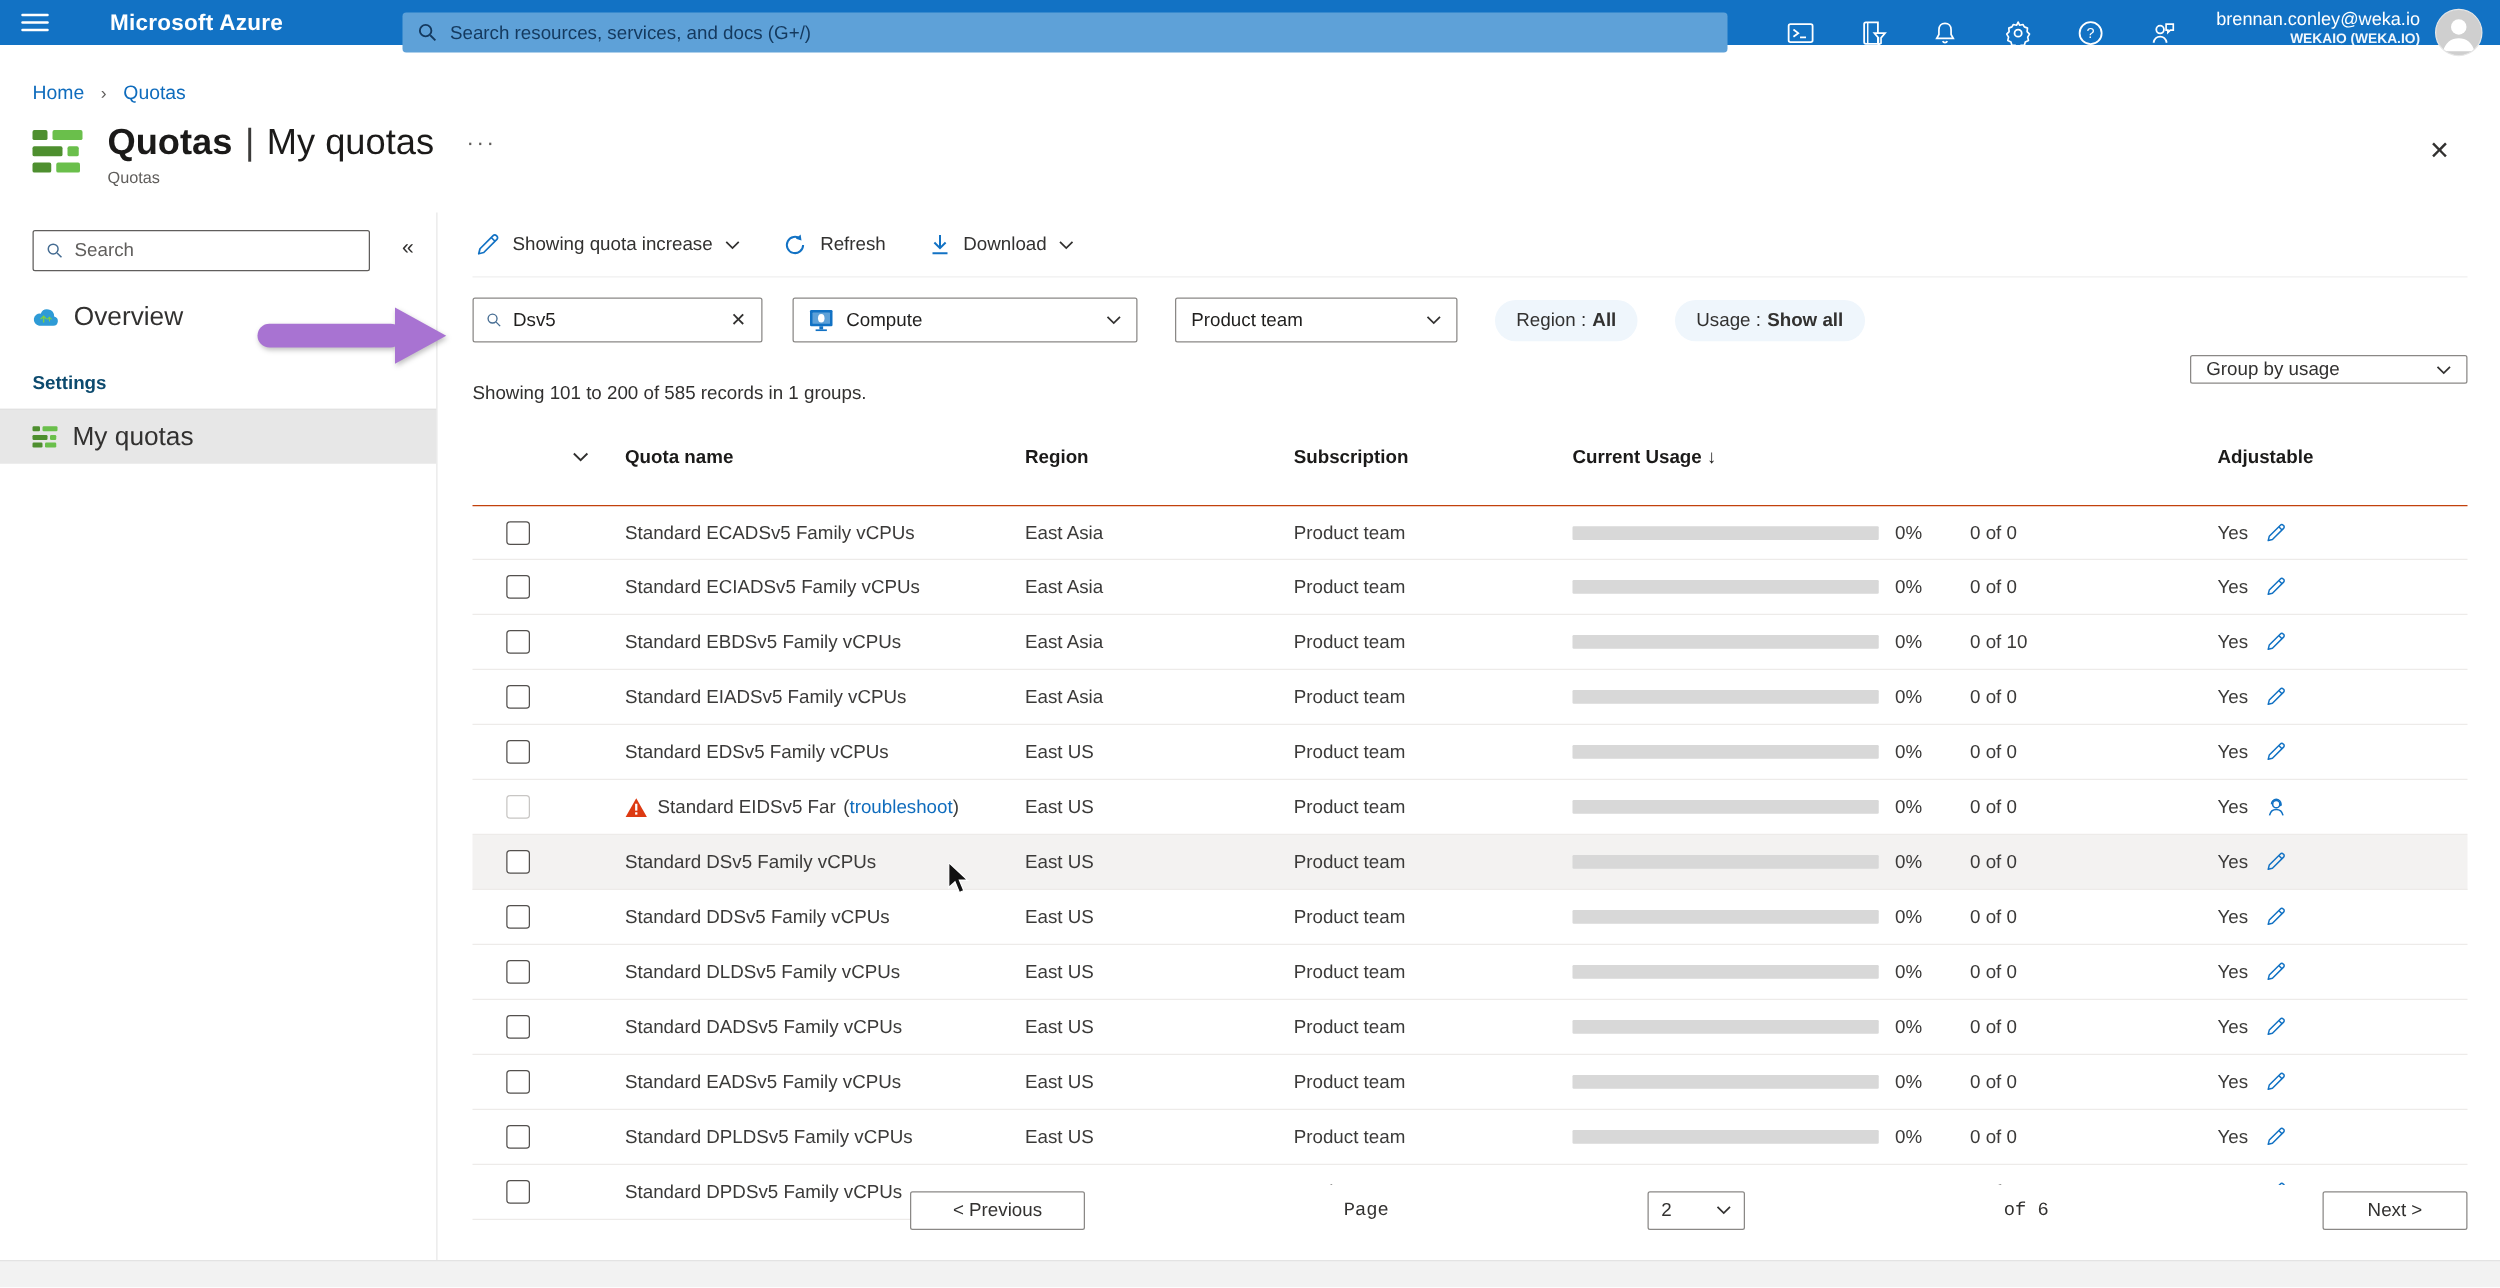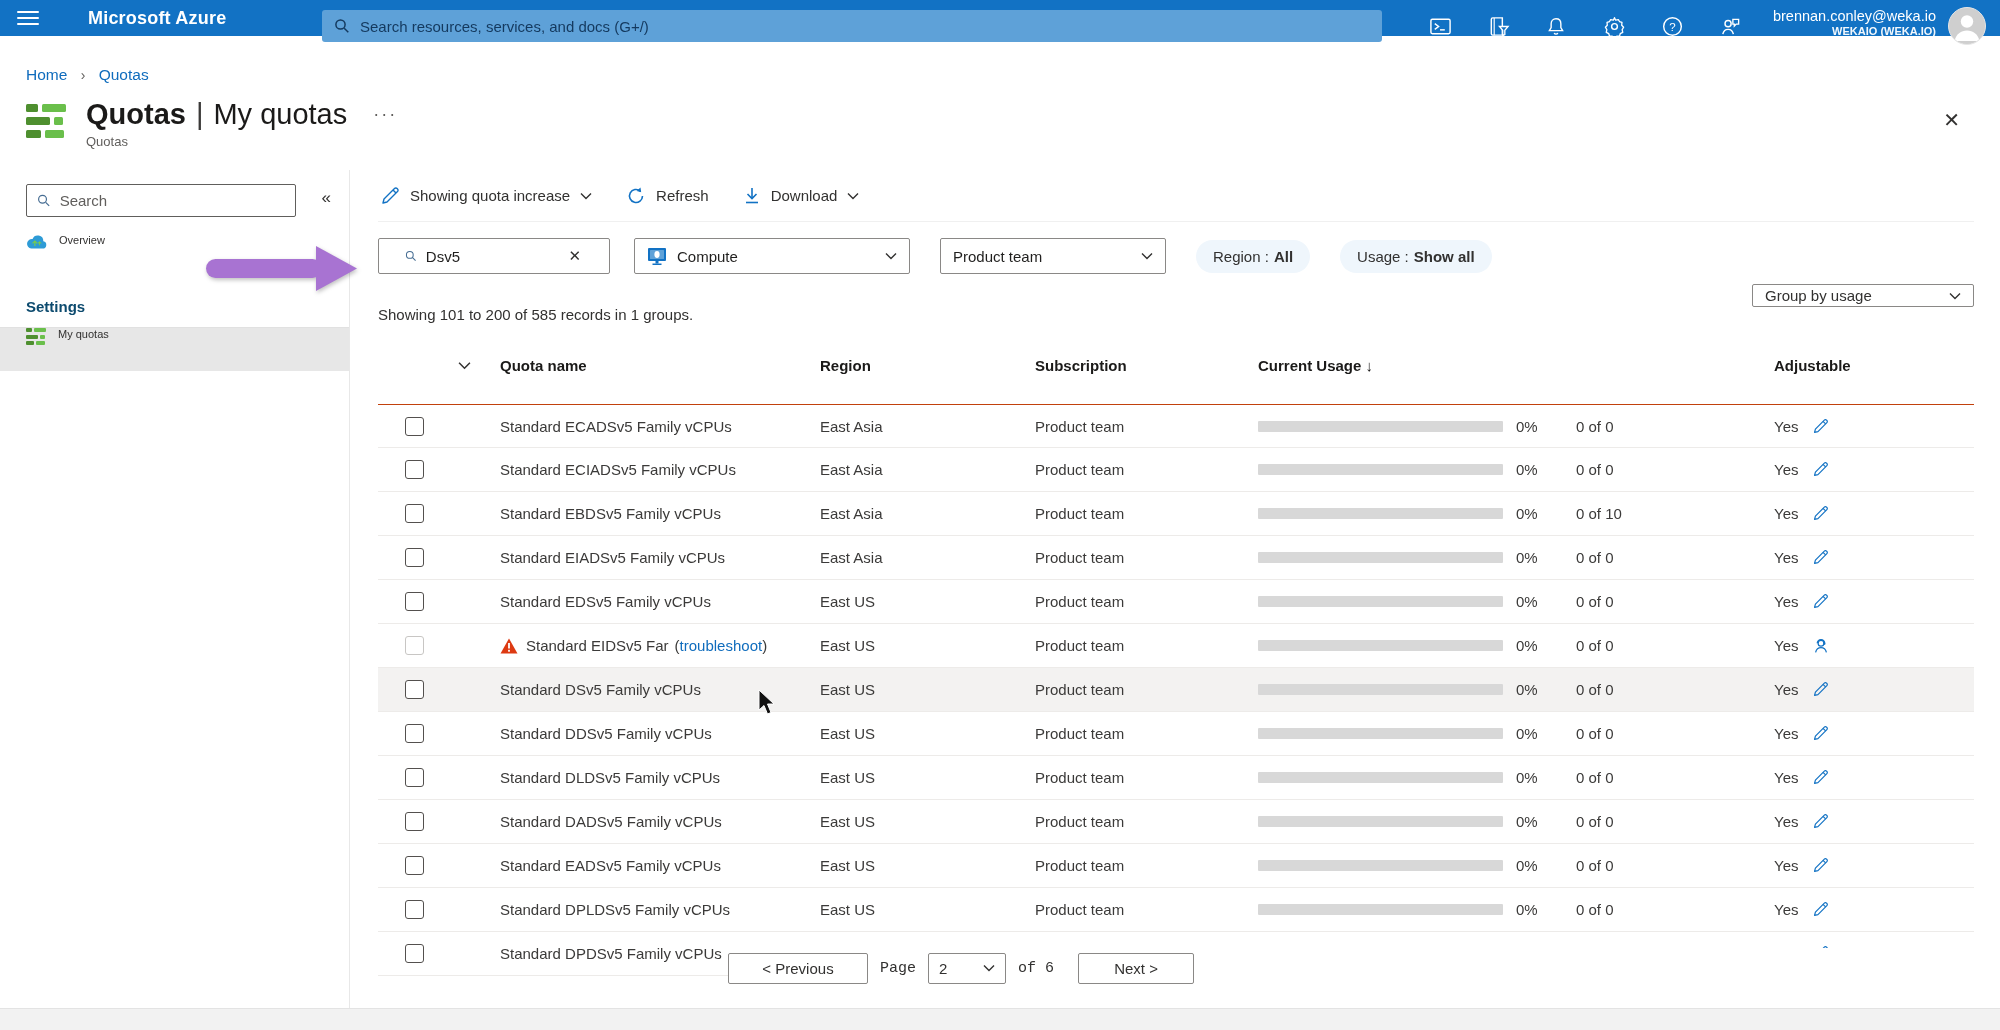--- a/index.html
+++ b/index.html
@@ -46,39 +46,39 @@
   .close-x { position:absolute; top:108px; right:40px; font-size:20px; color:#323130; cursor:pointer; }
 
   
   .bodywrap { position:absolute; top:170px; left:0; right:0; bottom:22px; display:flex; }
   .sidebar { width:350px; flex:0 0 350px; border-right:1px solid #e8e8e8; position:relative; background:#fff; }
   .sb-search { position:absolute; top:14px; left:26px; width:270px; height:33px; border:1px solid #605e5c;
     border-radius:2px; display:flex; align-items:center; padding:0 10px; gap:9px; background:#fff; }
   .sb-search input { border:none; outline:none; width:100%; font-size:15px; font-family:inherit; color:#323130; }
   .sb-search input::placeholder { color:#605e5c; opacity:1; }
   .sb-collapse { position:absolute; top:18px; right:18px; font-size:17px; color:#323130; cursor:pointer; }
-  .sb-item { display:flex; gap:12px; height:40px; padding-left:26px; font-size:11px; cursor:pointer; }
+  .sb-item { display:flex; align-items:center; gap:12px; height:40px; padding-left:26px; font-size:21px; cursor:pointer; }
   .sb-item.overview { margin-top:64px; }
   .sb-section { font-size:15px; font-weight:700; color:#0c4a6e; padding:24px 0 12px 26px; }
   .sb-item.selected { background:#e7e7e7; height:44px; border-top:1px solid #e1e1e1; }
   .sb-mini-qicon { width:20px; display:flex; flex-direction:column; gap:2.5px; }
   .sb-mini-qicon .r { display:flex; gap:2px; }
   .sb-mini-qicon .b { height:4px; border-radius:1px; }
 
   .main { position:relative; flex:1 1 auto; padding-left:28px; padding-right:26px; }
 
   
   .toolbar { display:flex; align-items:center; gap:14px; height:52px; border-bottom:1px solid #f0f0f0; }
   .tbtn { display:flex; align-items:center; gap:10px; font-size:15px; color:#323130; cursor:pointer; padding:4px 2px; }
   .tbtn + .tbtn { margin-left:16px; }
 
   
   .filters { display:flex; align-items:center; margin-top:16px; height:36px; }
   .fsearch { width:232px; height:36px; border:1px solid #8a8886; border-radius:2px; display:flex;
-    align-items:center; padding:0 26px; gap:9px; background:#fff; }
+    align-items:center; padding:0 10px; gap:9px; background:#fff; }
   .fsearch input { border:none; outline:none; width:100%; font-size:15px; font-family:inherit; color:#201f1e; }
   .fsearch .clear { color:#323130; font-size:15px; cursor:pointer; padding:0 2px; }
   .fselect { height:36px; border:1px solid #8a8886; border-radius:2px; display:flex; align-items:center;
     padding:0 12px; gap:10px; font-size:15px; color:#201f1e; background:#fff; cursor:pointer; }
   .fselect .grow { flex:1; }
   .sel-compute { width:276px; margin-left:24px; }
   .sel-subteam { width:226px; margin-left:30px; }
   .pill { height:33px; border-radius:17px; background:#eff6fc; display:flex; align-items:center;
     padding:0 17px; font-size:15px; color:#323130; margin-left:30px; cursor:pointer; white-space:nowrap; }
   .pill b { font-weight:700; margin-left:5px; }
@@ -104,21 +104,21 @@
   .checkbox.disabled { border-color:#c8c6c4; }
   .c-name { display:flex; align-items:center; gap:8px; white-space:nowrap; overflow:hidden; }
   .c-name .tslink { color:#0f6cbd; cursor:pointer; }
   .c-bar .track { width:245px; height:11px; background:#d8d8d8; border-radius:1px; }
   .c-pct { text-align:left; }
   .c-adj { display:flex; align-items:center; gap:14px; }
   .c-adj svg { cursor:pointer; }
 
   
   .pager { position:absolute; left:378px; right:26px; bottom:22px; height:38px; background:#fff;
-    display:flex; align-items:center; gap:12px; z-index:10; padding-top:2px; }
+    display:flex; align-items:center; gap:12px; z-index:10; padding-top:2px;justify-content:space-between; }
   .pgbtn { height:31px; border:1px solid #8a8886; border-radius:2px; background:#fff; font-size:15px;
     color:#323130; display:flex; align-items:center; justify-content:center; cursor:pointer; font-family:inherit; }
   .pg-prev { width:140px; }
   .pg-next { width:116px; margin-left:12px; }
   .pg-label { font-size:15px;font-family:Liberation Mono, monospace; }
   .pg-select { width:78px; height:31px; border:1px solid #8a8886; border-radius:2px; display:flex;
     align-items:center; padding:0 10px; font-size:15px; cursor:pointer; }
   .pg-select .grow { flex:1; }
   .bottomstrip { position:absolute; left:0; bottom:0; width:100%; height:22px; background:#f2f2f2; border-top:1px solid #e3e3e3; }
 

